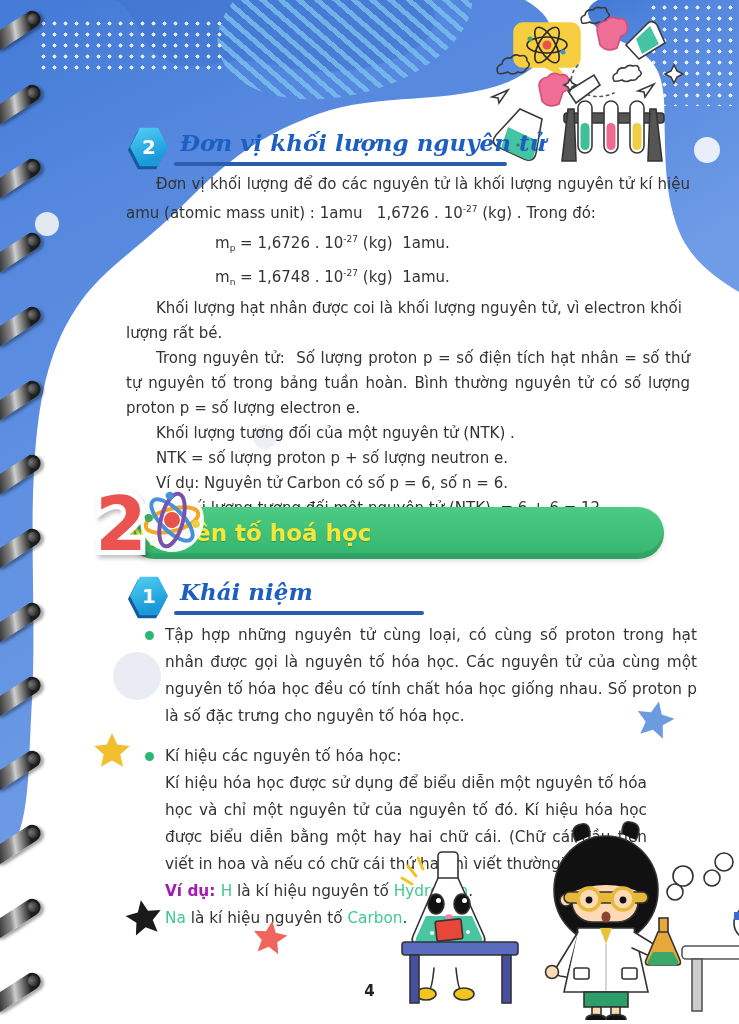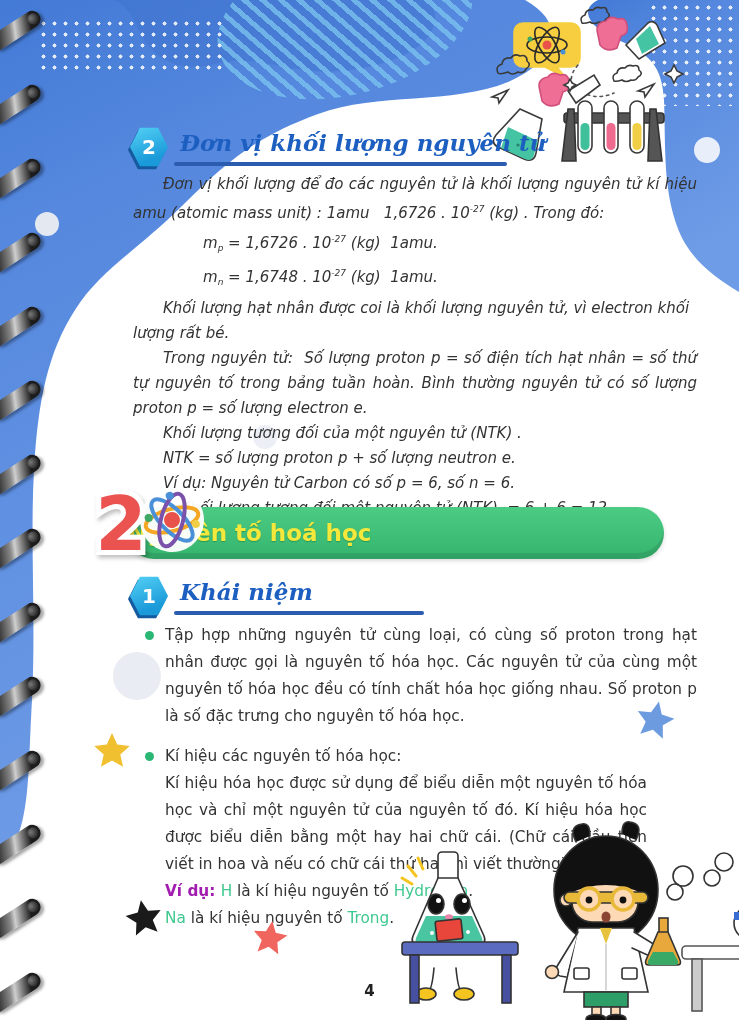--- a/index.html
+++ b/index.html
@@ -45,26 +45,26 @@
     display:flex;align-items:center;justify-content:center;
     color:#fff;font-weight:bold;font-size:20px;
   }
   .sec-title{
     margin-left:12px;
     font-family:"DejaVu Serif",serif;font-style:italic;font-weight:bold;
     color:#1d5fc0;font-size:23px;line-height:1.1;padding-top:3px;
   }
   .sec-underline{position:absolute;height:3.5px;background:#2b5cb0;border-radius:2px;z-index:2;}
   
-  .body-text{position:absolute;left:133px;top:172px;width:564px;z-index:2;font-size:15px;line-height:25px;font-style:italic;}
+  .body-text{position:absolute;left:126px;top:172px;width:564px;z-index:2;font-size:15px;line-height:25px;}
   .body-text p{margin:0;text-indent:30px;}
   .just{text-align:justify;}
   sup.e{font-size:9px;vertical-align:6px;letter-spacing:0;}
   sub.s{font-size:9px;vertical-align:-3px;}
-  .formulas{margin:1px 0 2px 70px;}
+  .formulas{margin:1px 0 2px 89px;}
   .formula-row{line-height:24.5px;}
   
   .chapter{position:absolute;left:0;top:478px;width:739px;height:96px;z-index:2;}
   .chapter-banner{
     position:absolute;left:128px;top:29px;width:536px;height:52px;border-radius:26px;
     background:linear-gradient(180deg,#4ccb84 0%,#35b46e 100%);
     box-shadow:inset 0 -6px 0 rgba(0,0,0,.10), 0 2px 4px rgba(0,0,0,.15);
     display:flex;align-items:center;
   }
   .chapter-title{color:#f4e83c;font-weight:bold;font-size:23px;text-shadow:0 1px 1px rgba(0,90,40,.35);}
@@ -255,21 +255,21 @@
       <p class="just">Tập hợp những nguyên tử cùng loại, có cùng số proton trong hạt nhân được gọi là nguyên tố hóa học. Các nguyên tử của cùng một nguyên tố hóa học đều có tính chất hóa học giống nhau. Số proton p là số đặc trưng cho nguyên tố hóa học.</p>
     </div>
     <div class="bullet">
       <span class="dot"></span>
       <p>Kí hiệu các nguyên tố hóa học:</p>
       <p class="just b2-body">Kí hiệu hóa học được sử dụng để biểu diễn một nguyên tố hóa học và chỉ một nguyên tử của nguyên tố đó. Kí hiệu hóa học được biểu diễn bằng một hay hai chữ cái. (Chữ cái đầu tiên viết in hoa và nếu có chữ cái thứ hai thì viết thường)</p>
       <p class="example">
         <span class="lbl">Ví dụ: </span><span class="term">H</span><span> là kí hiệu nguyên tố </span><span class="term">Hydrogen</span><span>.</span>
       </p>
       <p class="example example2">
-        <span class="term">Na</span><span> là kí hiệu nguyên tố </span><span class="term">Trong</span><span>.</span>
+        <span class="term">Na</span><span> là kí hiệu nguyên tố </span><span class="term">Carbon</span><span>.</span>
       </p>
     </div>
   </div>
 
   <svg class="star" style="left:92px;top:731px;" width="40" height="40" viewBox="0 0 40 40">
     <path d="M20,2 l5.2,11.6 12.6,1.3 -9.5,8.5 2.7,12.4 -11,-6.4 -11,6.4 2.7,-12.4 -9.5,-8.5 12.6,-1.3 z" fill="#f0c030"></path>
   </svg>
   <svg class="star" style="left:634px;top:699px;" width="42" height="42" viewBox="0 0 40 40">
     <path d="M20,2 l5.2,11.6 12.6,1.3 -9.5,8.5 2.7,12.4 -11,-6.4 -11,6.4 2.7,-12.4 -9.5,-8.5 12.6,-1.3 z" fill="#6d9be0" transform="rotate(12 20 20)"></path>
   </svg>

